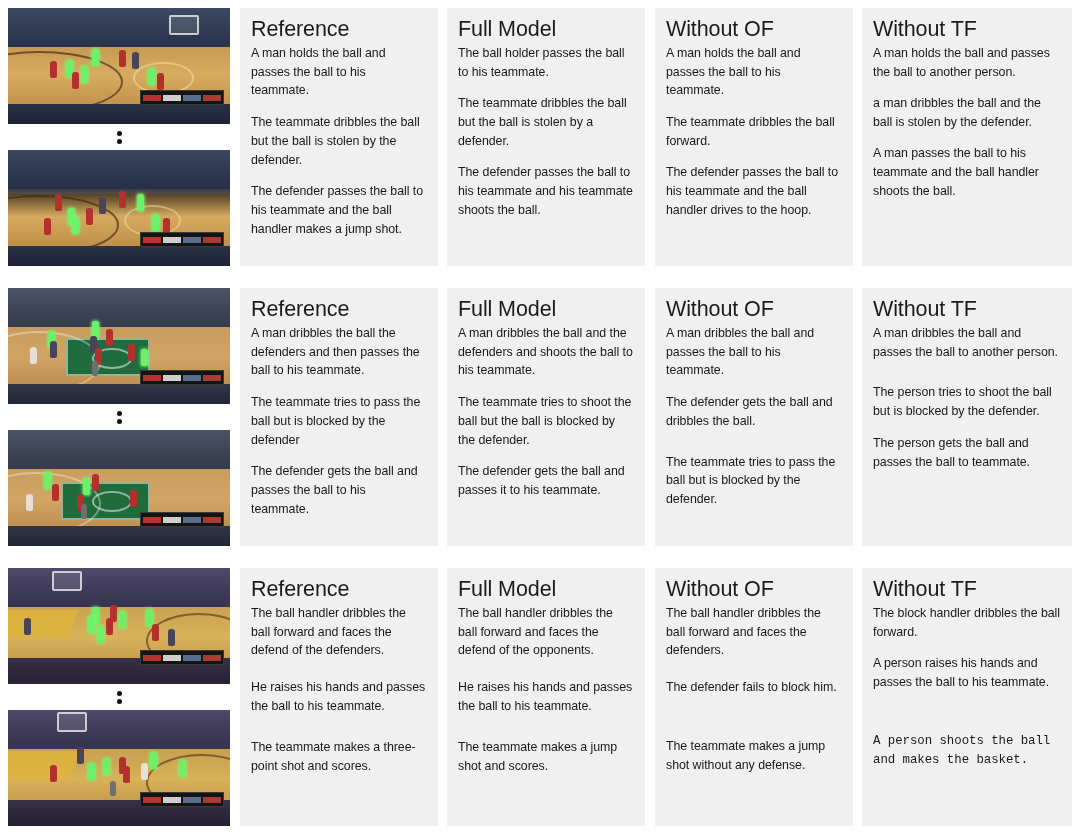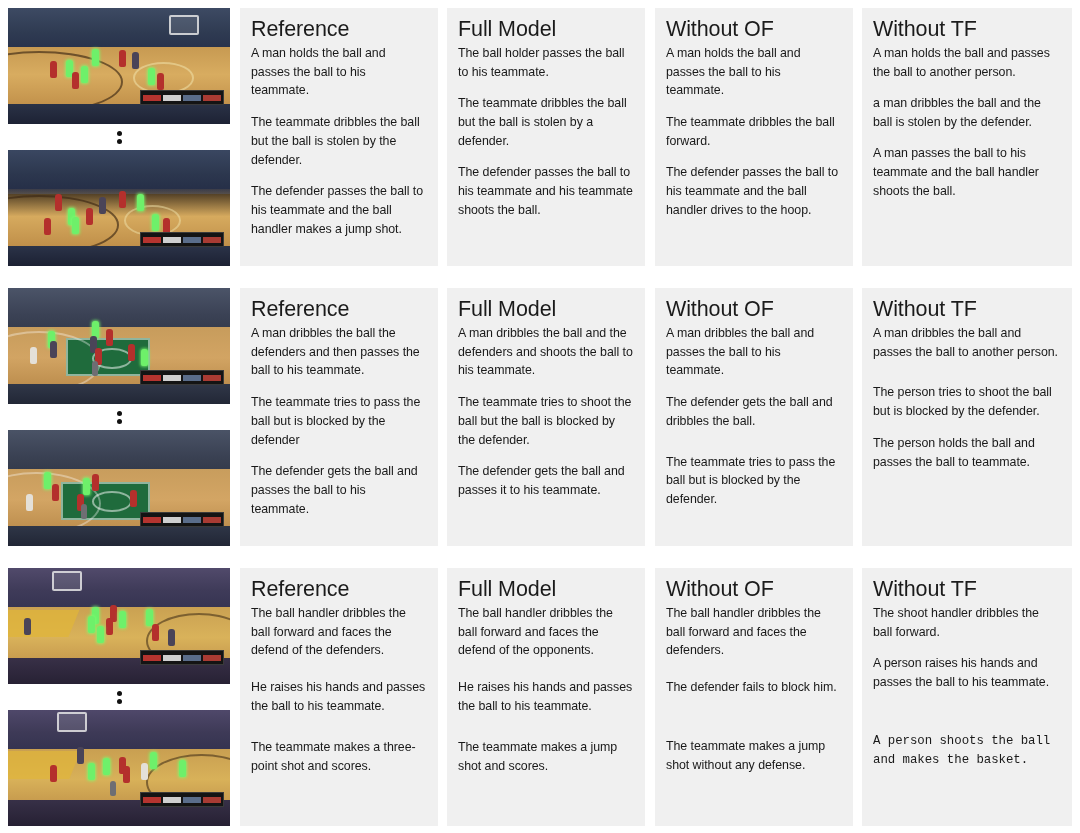--- a/index.html
+++ b/index.html
@@ -378,21 +378,21 @@
       <div class="panel-title">Without OF</div>
       <p class="sent">A man dribbles the ball and passes the ball to his teammate.</p>
       <p class="sent">The defender gets the ball and dribbles the ball.</p>
       <p class="sent" style="margin-top:22px;">The teammate tries to pass the ball but is blocked by the defender.</p>
     </div>
 
     <div class="panel panel-3">
       <div class="panel-title">Without TF</div>
       <p class="sent">A man dribbles the ball and passes the ball to another person.</p>
       <p class="sent" style="margin-top:22px;">The person tries to shoot the ball but is blocked by the defender.</p>
-      <p class="sent">The person holds the ball and passes the ball to teammate.</p>
+      <p class="sent">The person gets the ball and passes the ball to teammate.</p>
     </div>
   </div>
 
   <div class="row row-2">
 
     <div class="media-col">
       <div class="frame frame-top">
         <div class="scene">
           <div class="crowd" style="background:
               linear-gradient(180deg,#514a6b 0%,#3f3b59 50%,#343250 100%);"></div>
@@ -479,19 +479,19 @@
 
     <div class="panel panel-2">
       <div class="panel-title">Without OF</div>
       <p class="sent">The ball handler dribbles the ball forward and faces the defenders.</p>
       <p class="sent" style="margin-top:18px;">The defender fails to block him.</p>
       <p class="sent" style="margin-top:40px;">The teammate makes a jump shot without any defense.</p>
     </div>
 
     <div class="panel panel-3">
       <div class="panel-title">Without TF</div>
-      <p class="sent">The shoot handler dribbles the ball forward.</p>
+      <p class="sent">The block handler dribbles the ball forward.</p>
       <p class="sent" style="margin-top:10px;">A person raises his hands and passes the ball to his teammate.</p>
       <p class="sent" style="margin-top:40px;font-family:Liberation Mono, monospace;">A person shoots the ball and makes the basket.</p>
     </div>
   </div>
 
 </div>
 
 </body></html>

